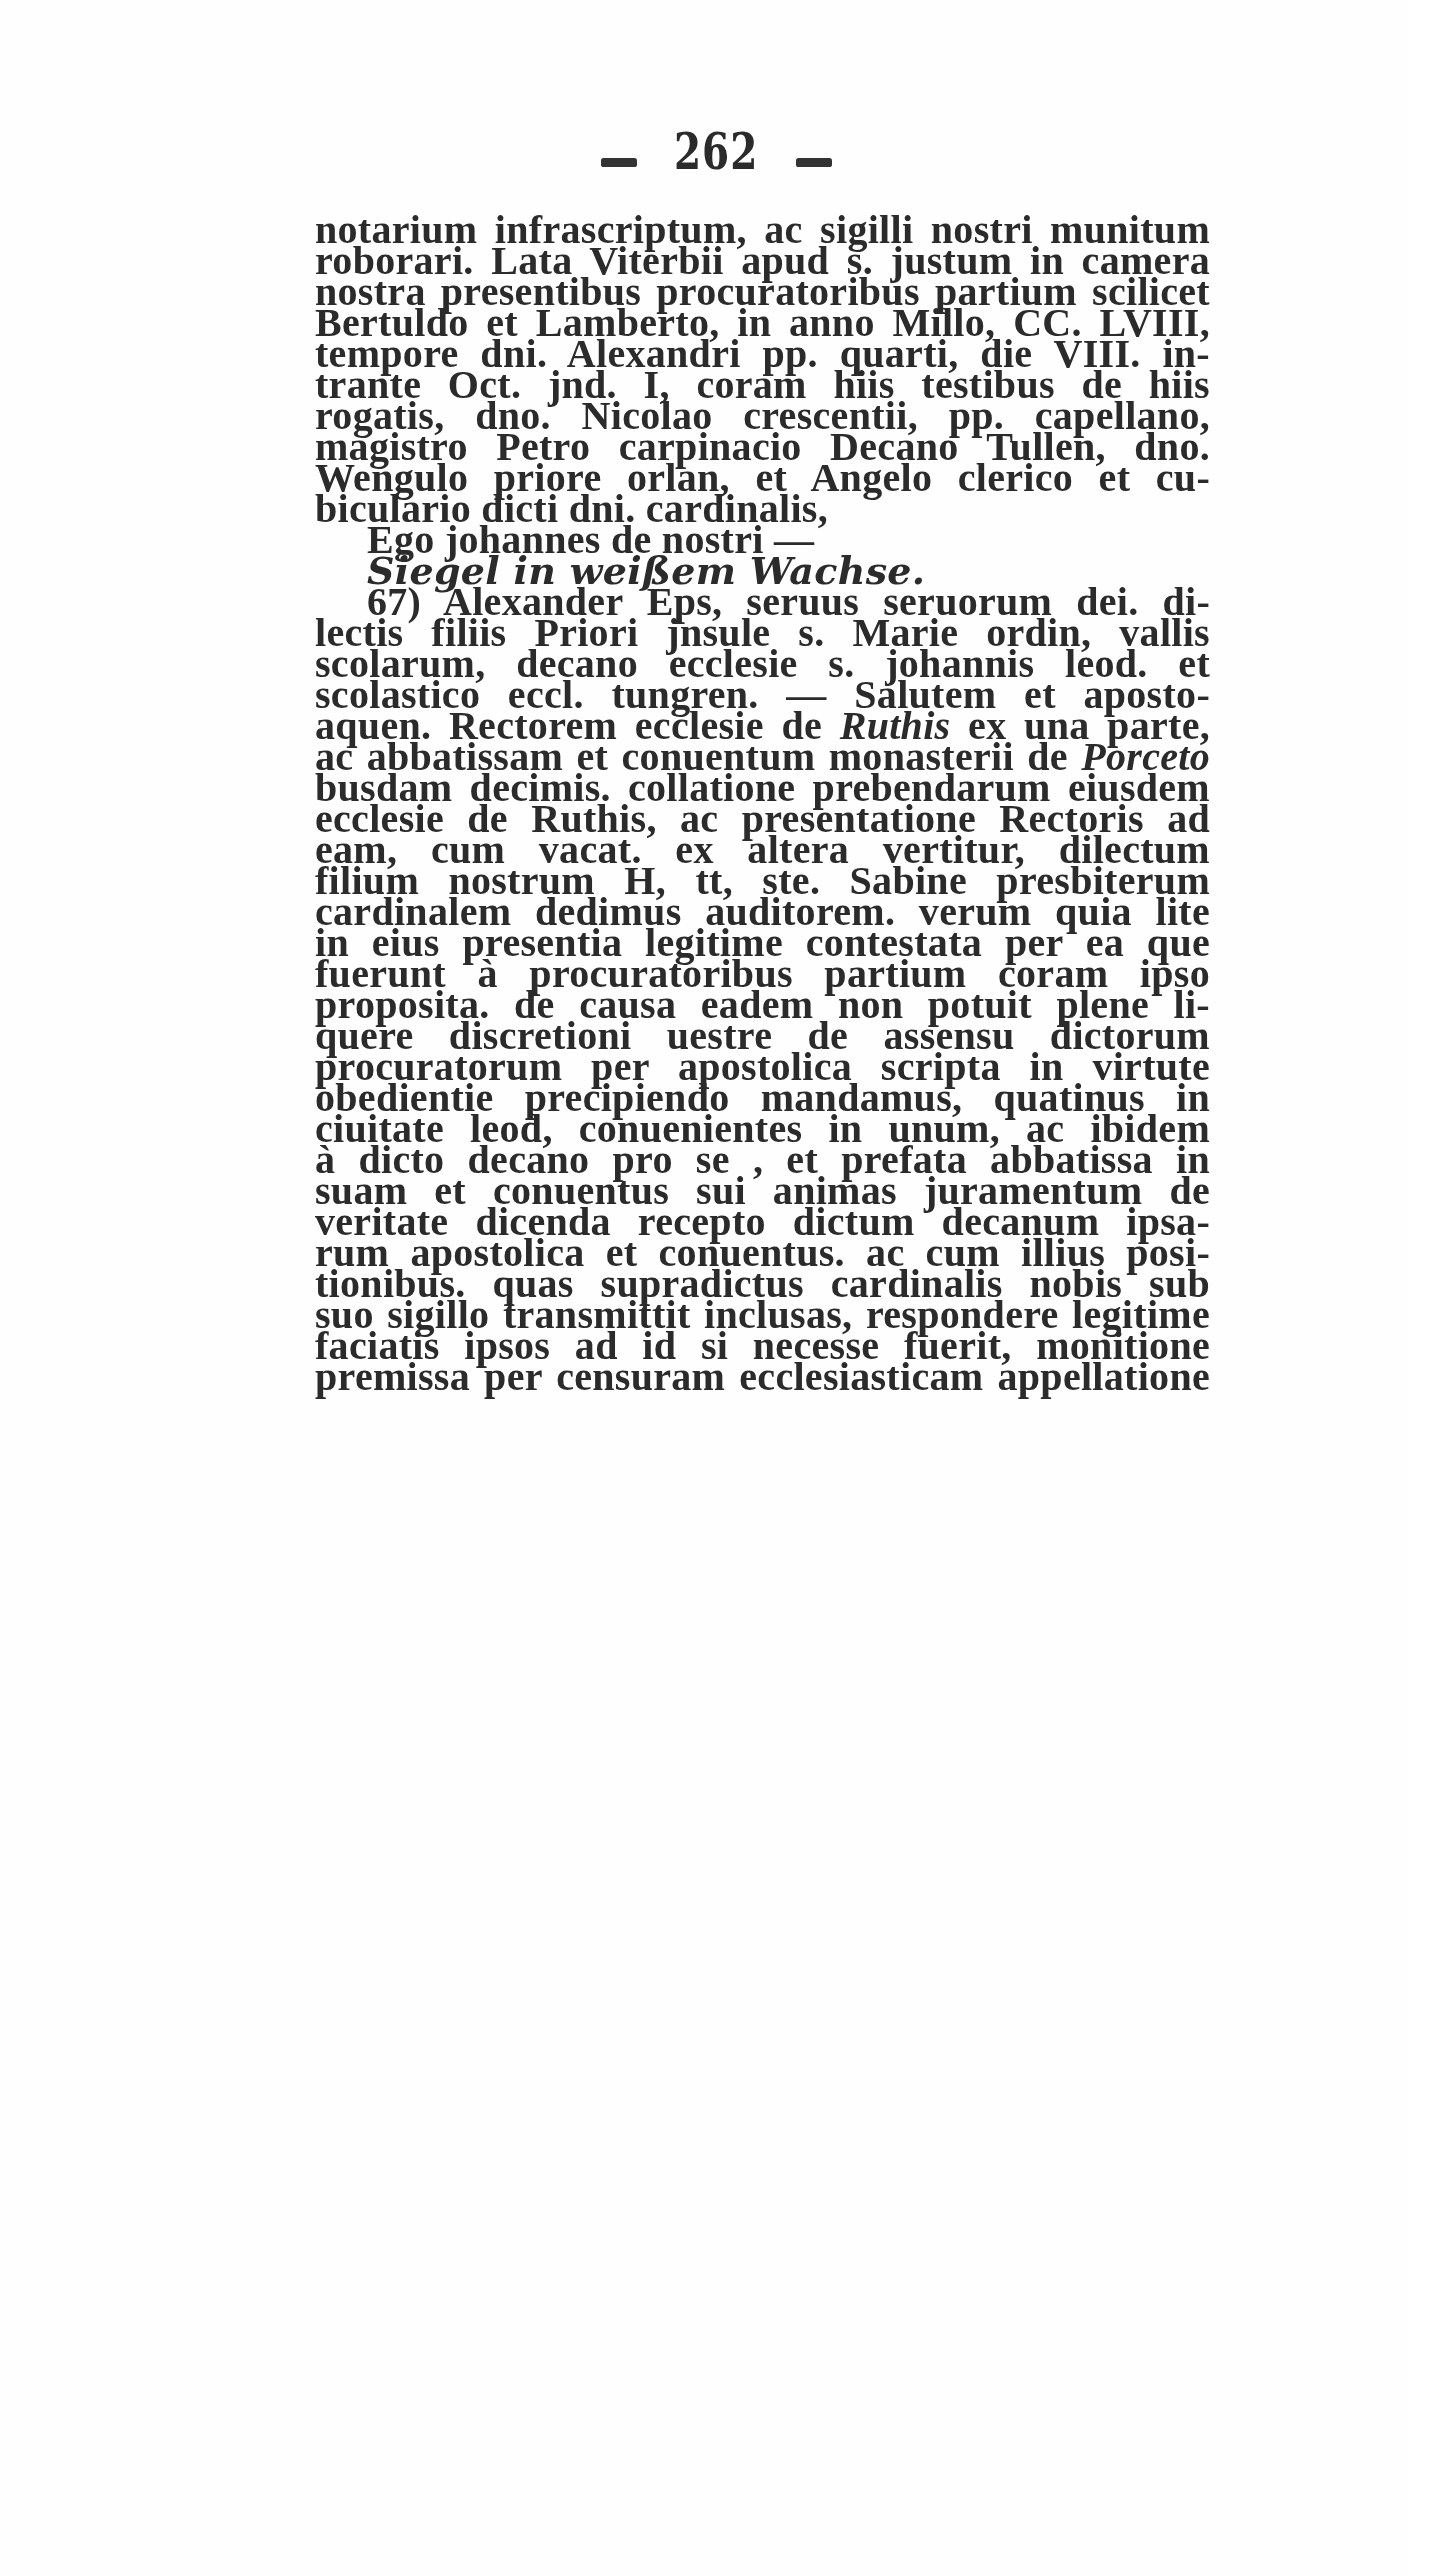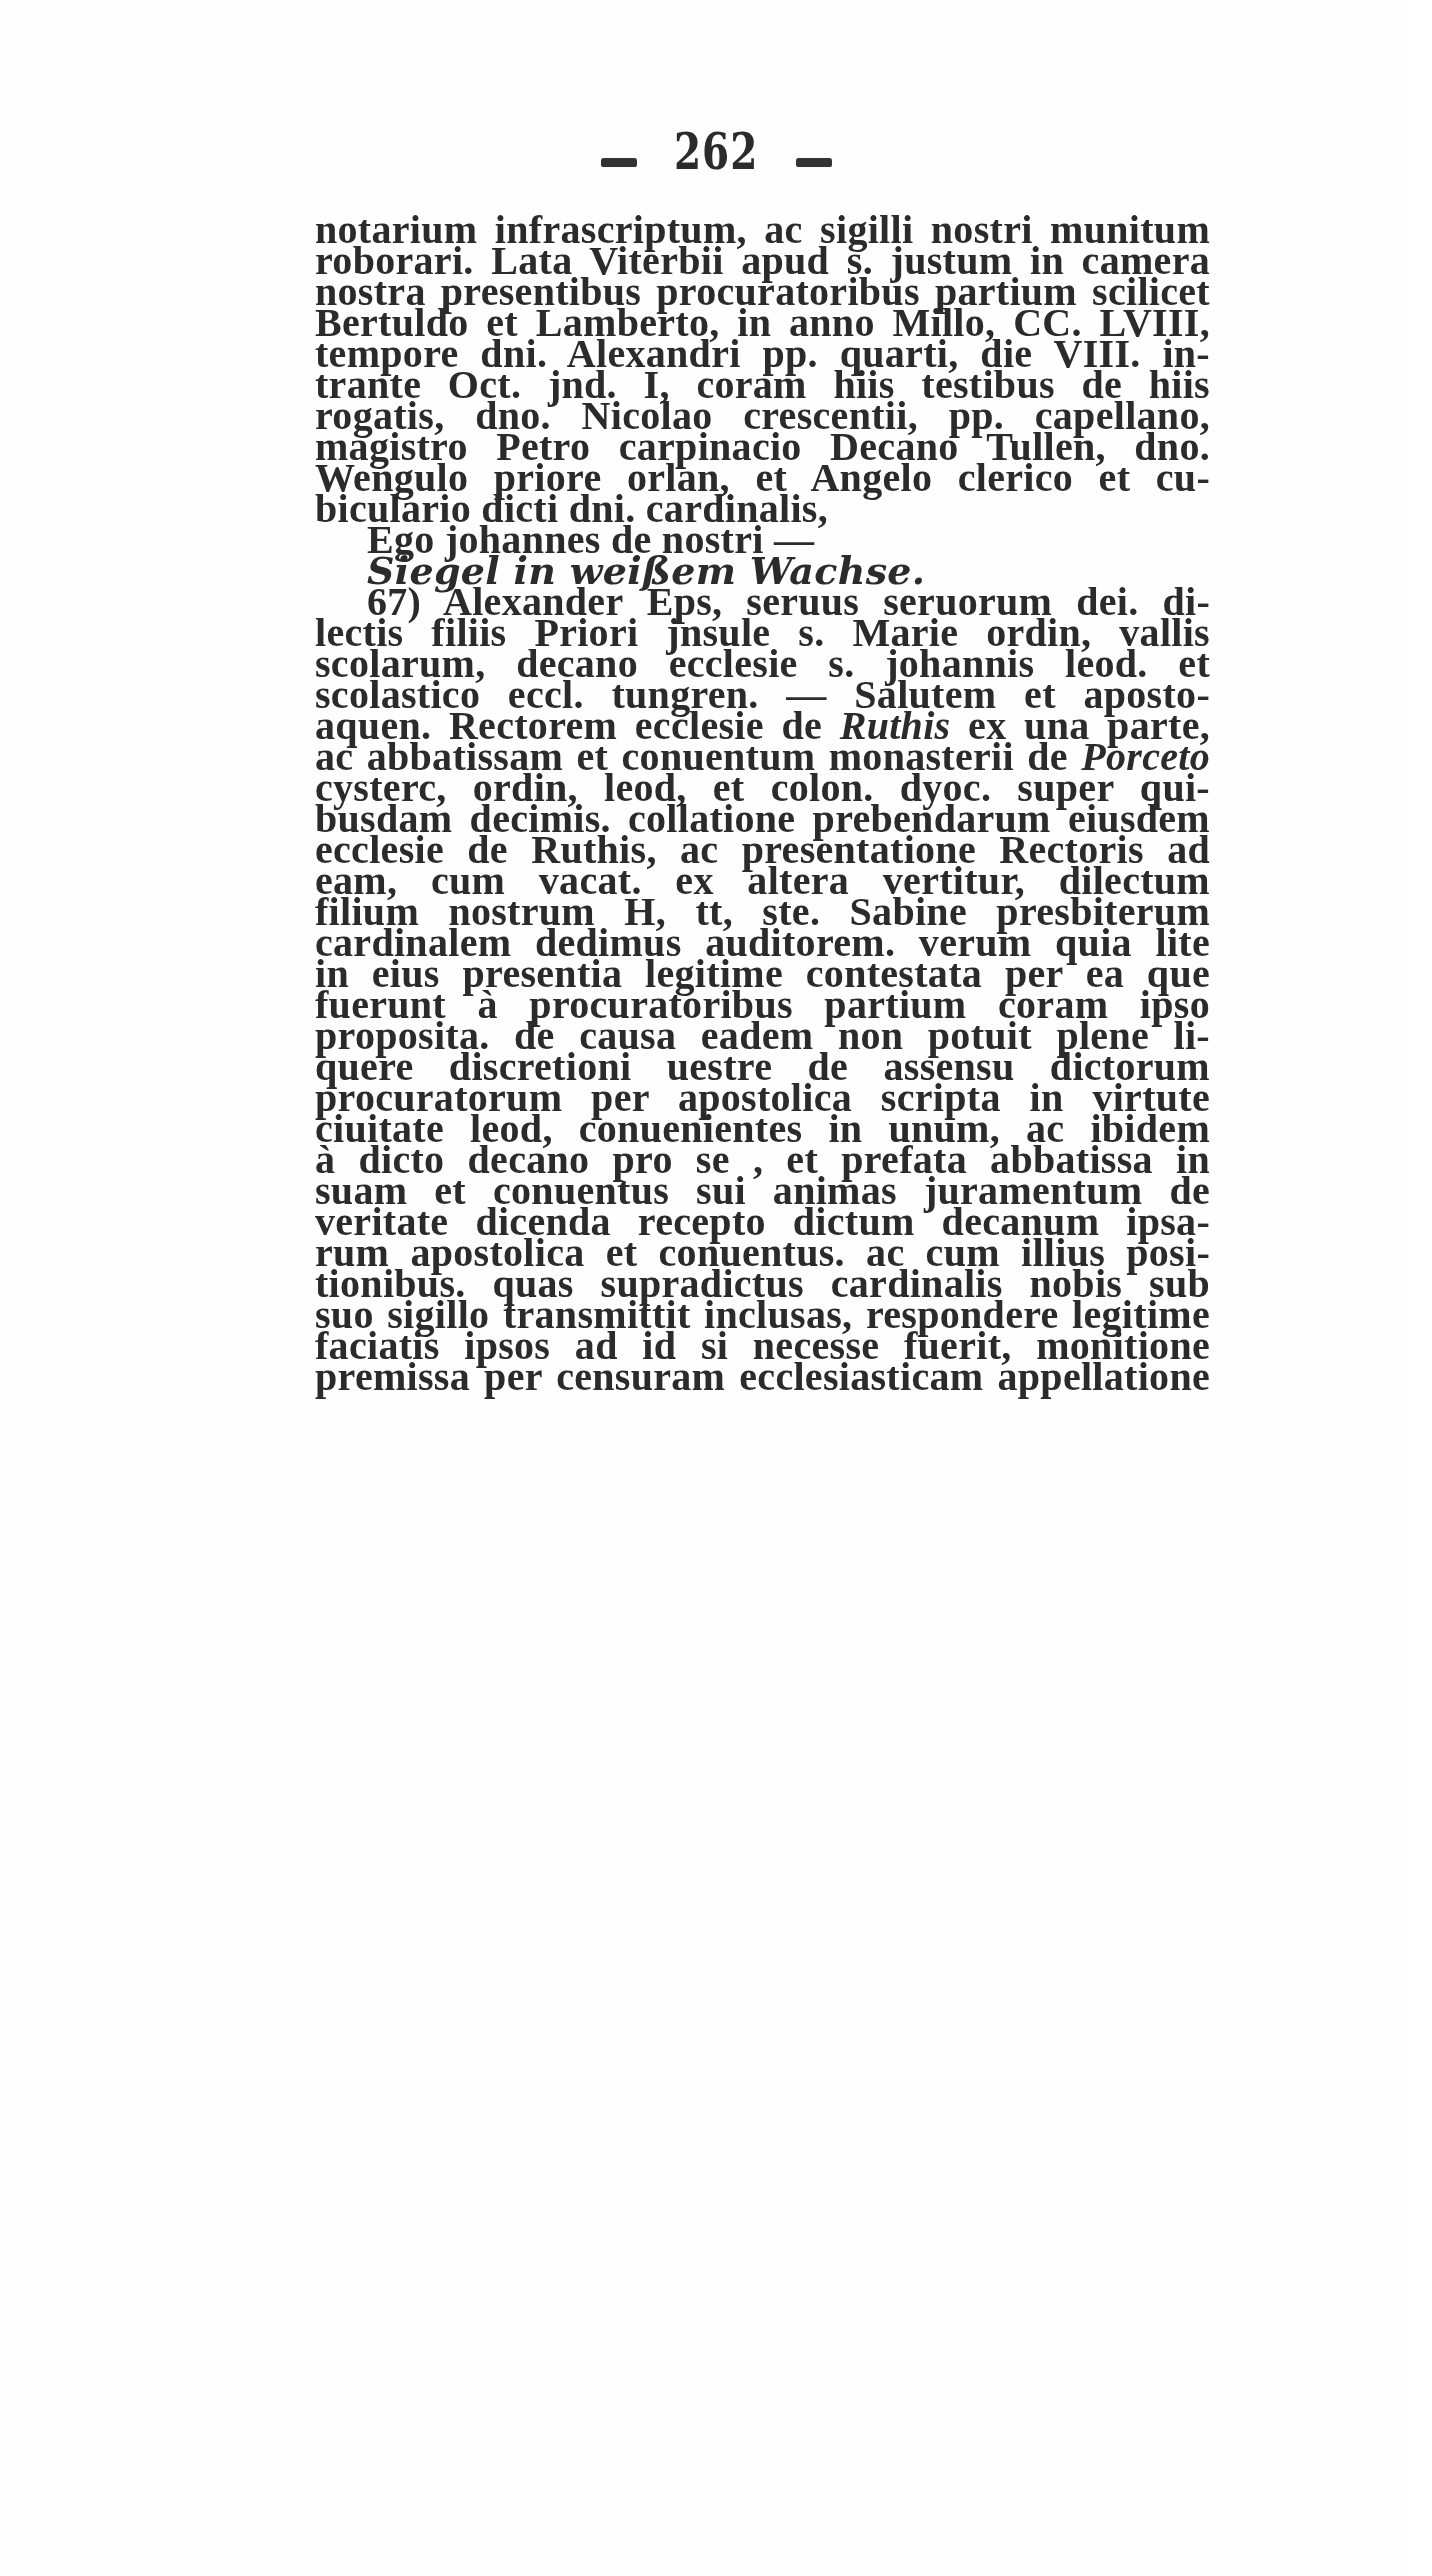--- a/index.html
+++ b/index.html
@@ -110,31 +110,31 @@
 
     <span class="line indent">Ego johannes de nostri —</span>
     <span class="line fraktur">Siegel in weißem Wachse.</span>
 
     <span class="line numbered"><span>67)</span> <span>Alexander Eps, seruus seruorum dei. di-</span></span>
     <span class="line">lectis filiis Priori jnsule s. Marie ordin, vallis</span>
     <span class="line">scolarum, decano ecclesie s. johannis leod. et</span>
     <span class="line">scolastico eccl. tungren. — Salutem et aposto-</span>
     <span class="line"><span>aquen. Rectorem ecclesie de </span><span class="it">Ruthis</span><span> ex una parte,</span></span>
     <span class="line"><span>ac abbatissam et conuentum monasterii de </span><span class="it">Porceto</span></span>
-    <span class="line">cysterc, ordin, leod, et colon. dyoc. super qui-</span>
     <span class="line">busdam decimis. collatione prebendarum eiusdem</span>
     <span class="line">ecclesie de Ruthis, ac presentatione Rectoris ad</span>
     <span class="line">eam, cum vacat. ex altera vertitur, dilectum</span>
     <span class="line">filium nostrum H, tt, ste. Sabine presbiterum</span>
     <span class="line">cardinalem dedimus auditorem. verum quia lite</span>
     <span class="line">in eius presentia legitime contestata per ea que</span>
     <span class="line">fuerunt à procuratoribus partium coram ipso</span>
     <span class="line">proposita. de causa eadem non potuit plene li-</span>
     <span class="line">quere discretioni uestre de assensu dictorum</span>
     <span class="line">procuratorum per apostolica scripta in virtute</span>
+    <span class="line">obedientie precipiendo mandamus, quatinus in</span>
     <span class="line">ciuitate leod, conuenientes in unum, ac ibidem</span>
     <span class="line">à dicto decano pro se , et prefata abbatissa in</span>
     <span class="line">suam et conuentus sui animas juramentum de</span>
     <span class="line">veritate dicenda recepto dictum decanum ipsa-</span>
     <span class="line">rum apostolica et conuentus. ac cum illius posi-</span>
     <span class="line">tionibus. quas supradictus cardinalis nobis sub</span>
     <span class="line">suo sigillo transmittit inclusas, respondere legitime</span>
     <span class="line">faciatis ipsos ad id si necesse fuerit, monitione</span>
     <span class="line">premissa per censuram ecclesiasticam appellatione</span>
   </div>

